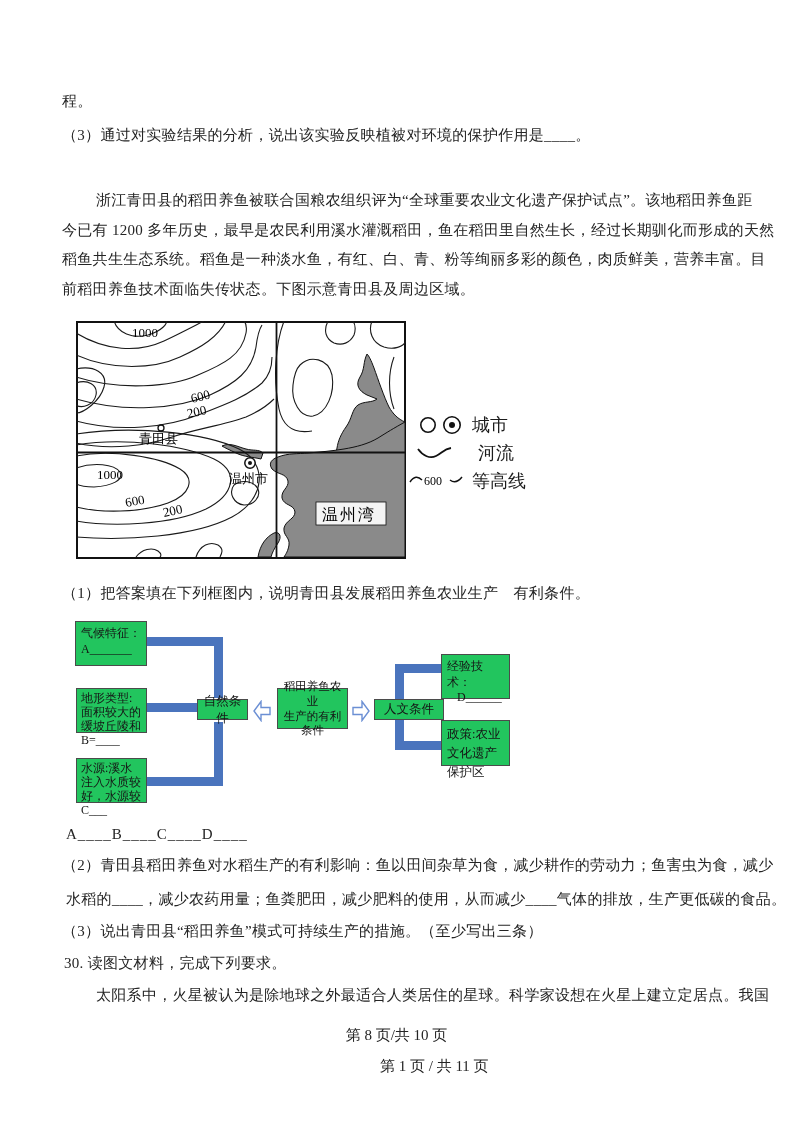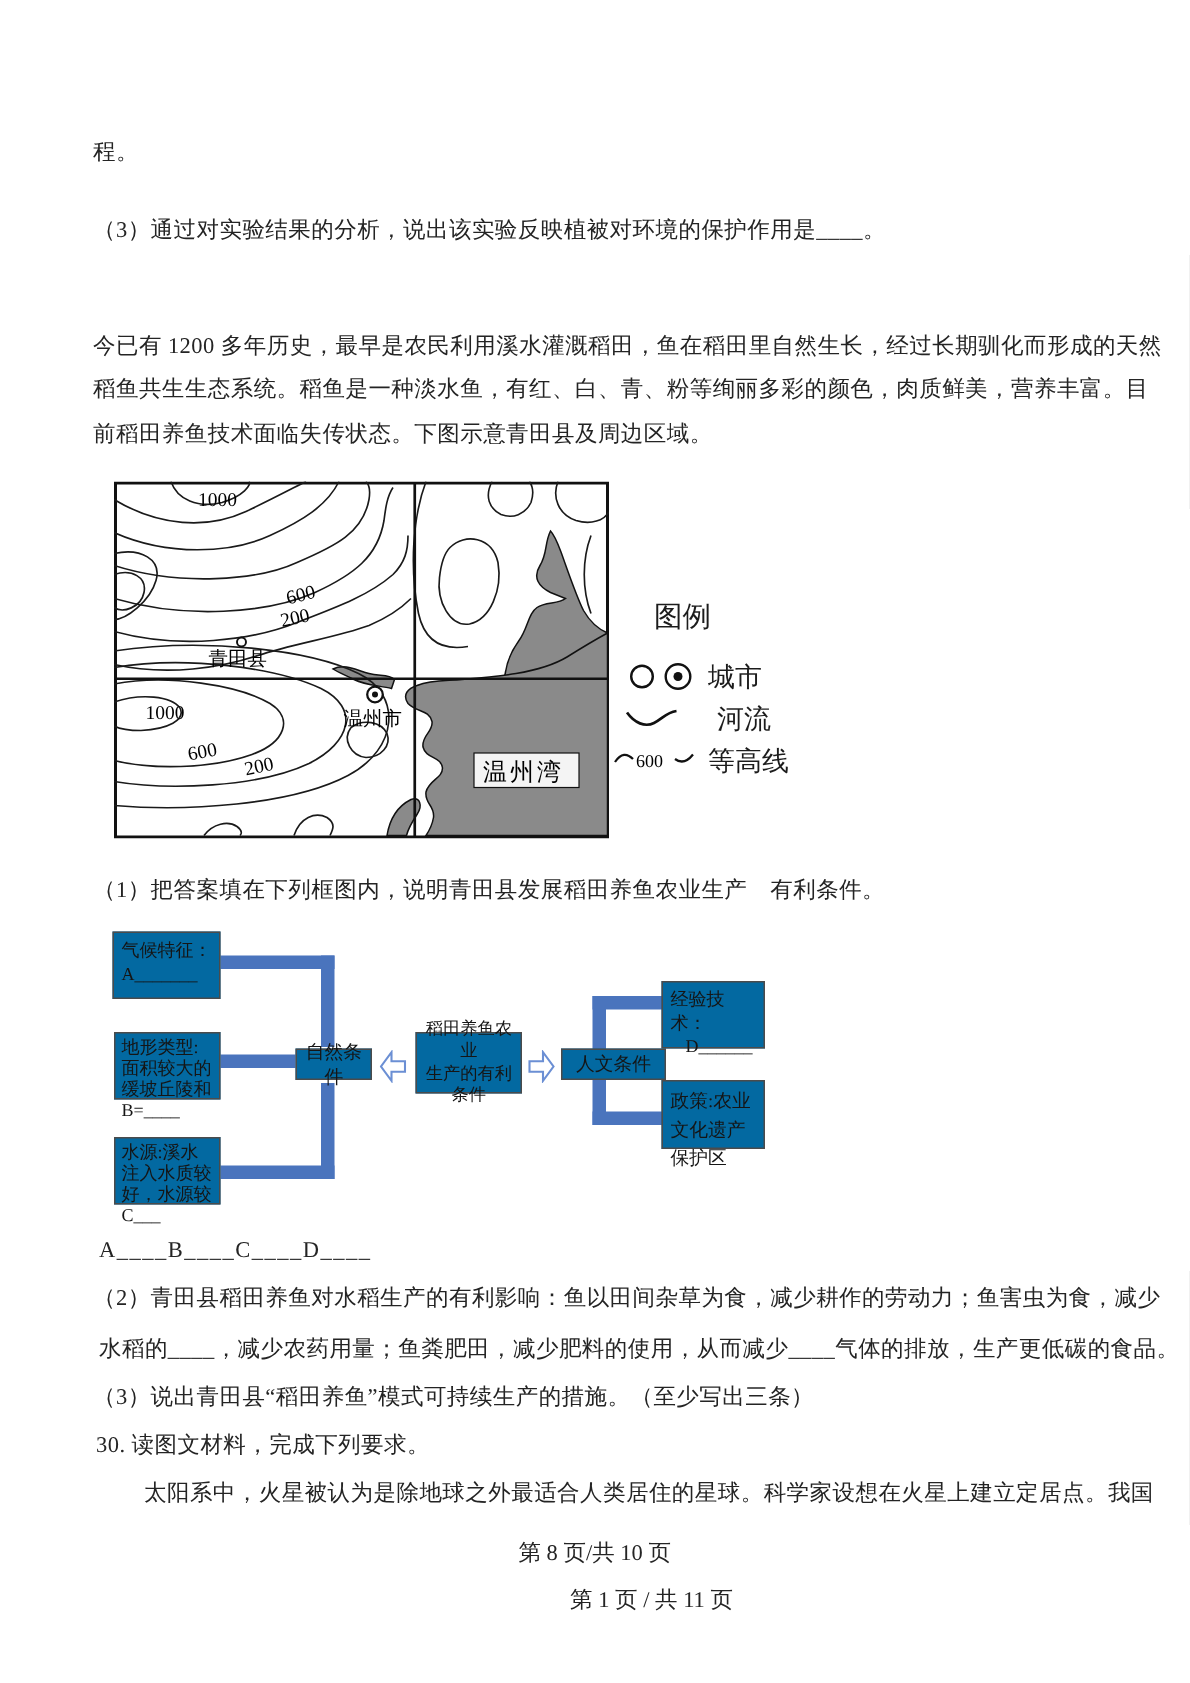--- a/index.html
+++ b/index.html
@@ -1,20 +1,20 @@
 <!DOCTYPE html>
 <html><head>
 <meta charset="utf-8">
 <style>
   html,body{margin:0;padding:0;background:#e8e8e8;}
   #page{position:relative;width:793px;height:1122px;background:#ffffff;margin:0 auto;
         font-family:"Liberation Serif","DejaVu Serif",serif;color:#242424;overflow:hidden;}
   .line{position:absolute;white-space:nowrap;font-size:15px;letter-spacing:.3px;color:#242424;}
   
-  .fc-box{position:absolute;border:1.3px solid #4b4b4b;background:#0369a1;box-sizing:border-box;
+  .fc-box{position:absolute;border:1.3px solid #4b4b4b;background:#22c55e;box-sizing:border-box;
           font-size:12px;line-height:1.3;color:#151515;padding:4px 5px;}
   .fc-tag{display:flex;align-items:center;justify-content:center;text-align:center;padding:0;font-size:12.5px;}
   .fc-center{display:flex;flex-direction:column;align-items:center;justify-content:center;text-align:center;padding:2px;}
   .fc-bar{position:absolute;background:#4a74bd;}
   .fc-arrow{position:absolute;width:18px;height:22px;}
   
   #legend{position:absolute;left:408px;top:398px;width:220px;}
   .lg-title{margin-left:28px;font-size:19px;color:#1c1c1c;}
   .lg-row{display:flex;align-items:center;height:26px;margin-top:2px;text-align:center;}
   .lg-sym{width:64px;display:flex;align-items:center;}
@@ -22,21 +22,22 @@
   
   .footer{position:absolute;font-size:15px;color:#242424;white-space:nowrap;}
   svg text{font-family:"Liberation Serif","DejaVu Serif",serif;}
 </style>
 </head>
 <body>
 
 <div id="page">
 
   <div class="line" style="left:62px;top:92px;">程。</div>
-  <div class="line" style="left:62px;top:144px;">（3）通过对实验结果的分析，说出该实验反映植被对环境的保护作用是____。</div>
+  <div class="line" style="left:62px;top:126px;">（3）通过对实验结果的分析，说出该实验反映植被对环境的保护作用是____。</div>
+  <div class="line" style="left:96px;top:191px;">浙江青田县的稻田养鱼被联合国粮农组织评为“全球重要农业文化遗产保护试点”。该地稻田养鱼距</div>
   <div class="line" style="left:62px;top:221px;">今已有 1200 多年历史，最早是农民利用溪水灌溉稻田，鱼在稻田里自然生长，经过长期驯化而形成的天然</div>
   <div class="line" style="left:62px;top:280px;">前稻田养鱼技术面临失传状态。下图示意青田县及周边区域。</div>
   <div class="line" style="left:62px;top:250px;">稻鱼共生生态系统。稻鱼是一种淡水鱼，有红、白、青、粉等绚丽多彩的颜色，肉质鲜美，营养丰富。目</div>
 
   <svg viewBox="0 0 330 238" style="position:absolute;left:76px;top:321px;width:330px;height:238px;">
     <rect x="1" y="1" width="328" height="236" fill="#ffffff" stroke="#111" stroke-width="2"></rect>
 
     <g fill="#8a8a8a" stroke="#111" stroke-width="1">
       <path d="M291,33 C287,41 289,48 284,56 C279,64 283,70 291,74 L301,78 C296,82 288,80 282,84
                C276,88 276,98 270,106 C265,113 262,120 261,127 L260,132 L329,132 L329,101
@@ -88,21 +89,20 @@
     <text x="21" y="158" font-size="13">1000</text>
     <text font-size="13" transform="translate(50,186) rotate(-10)">600</text>
     <text font-size="13" transform="translate(88,196) rotate(-12)">200</text>
     <text x="63" y="122" font-size="13">青田县</text>
     <text x="153" y="162" font-size="13">温州市</text>
     <rect x="240" y="181" width="70" height="23" fill="#f4f4f4" stroke="#111" stroke-width="0.8"></rect>
     <text x="246" y="199" font-size="16" letter-spacing="2">温州湾</text>
   </svg>
 
   <div id="legend">
-    <div class="lg-title">图例</div>
     <div class="lg-row" style="margin-top:14px;">
       <span class="lg-sym">
         <svg width="62" height="20">
           <circle cx="20" cy="10" r="7.2" fill="#fff" stroke="#111" stroke-width="1.6"></circle>
           <circle cx="44" cy="10" r="8.2" fill="#fff" stroke="#111" stroke-width="1.6"></circle>
           <circle cx="44" cy="10" r="3" fill="#111"></circle>
         </svg>
       </span>
       <span class="lg-label">城市</span>
     </div>

